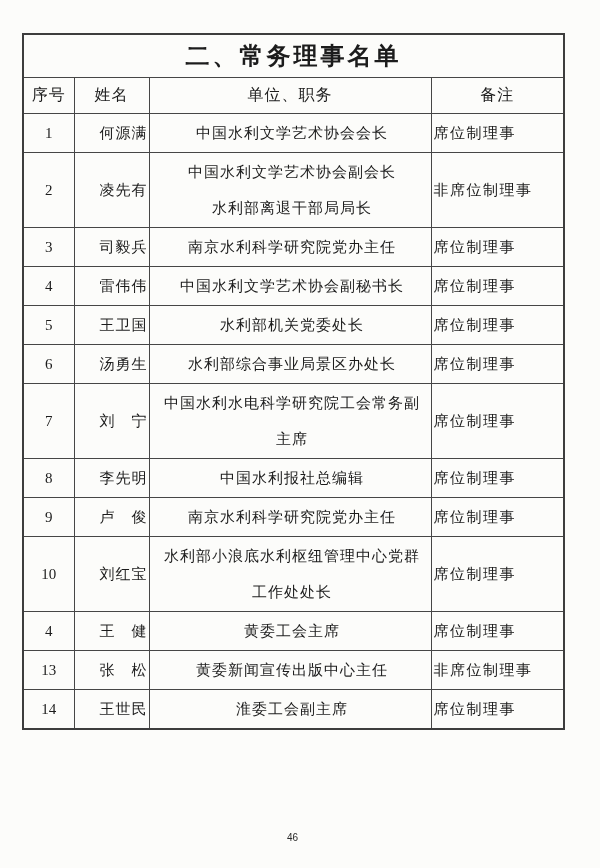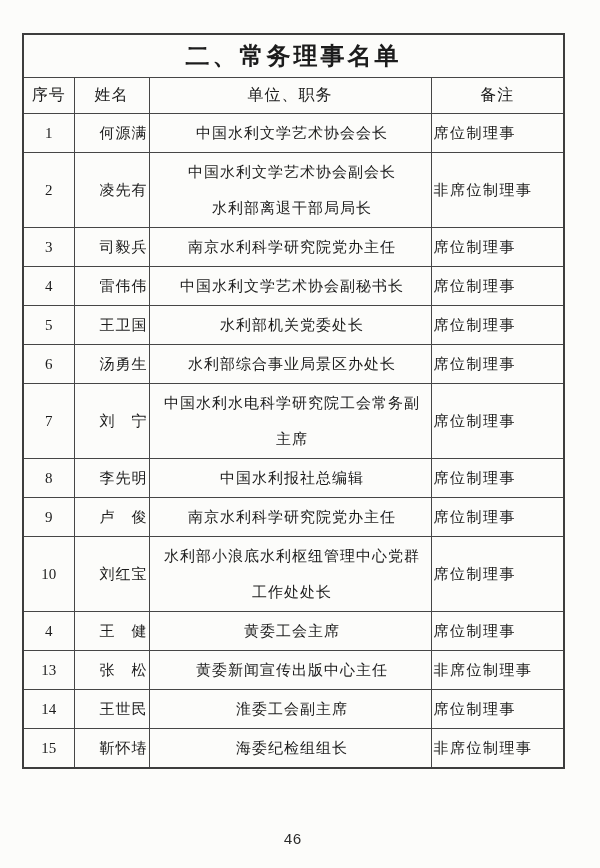--- a/index.html
+++ b/index.html
@@ -72,23 +72,23 @@
     text-align: left;
     padding-left: 2px;
     letter-spacing: 1.5px;
   }
   .page-number {
     position: absolute;
     left: 22px;
     width: 541px;
     top: 832px;
     text-align: center;
-    font-size: 15px;
+    font-size: 10px;
     color: #2a2a2a;
-    font-family: Liberation Mono, monospace;
+    font-family: Liberation Sans, sans-serif;
   }
 </style>
 </head>
 <body>
 
 <div class="sheet">
 
   <table class="roster">
     <colgroup>
       <col style="width:51px">
@@ -182,24 +182,18 @@
           <td class="col-name">张　松</td>
           <td class="col-unit">黄委新闻宣传出版中心主任</td>
           <td class="col-note">非席位制理事</td>
         </tr>
         <tr class="single">
           <td class="col-no">14</td>
           <td class="col-name">王世民</td>
           <td class="col-unit">淮委工会副主席</td>
           <td class="col-note">席位制理事</td>
         </tr>
-        <tr class="single">
-          <td class="col-no">15</td>
-          <td class="col-name">靳怀堾</td>
-          <td class="col-unit">海委纪检组组长</td>
-          <td class="col-note">非席位制理事</td>
-        </tr>
       </tbody>
   </table>
 
   <div class="page-number">46</div>
 
 </div>
 
 </body></html>

